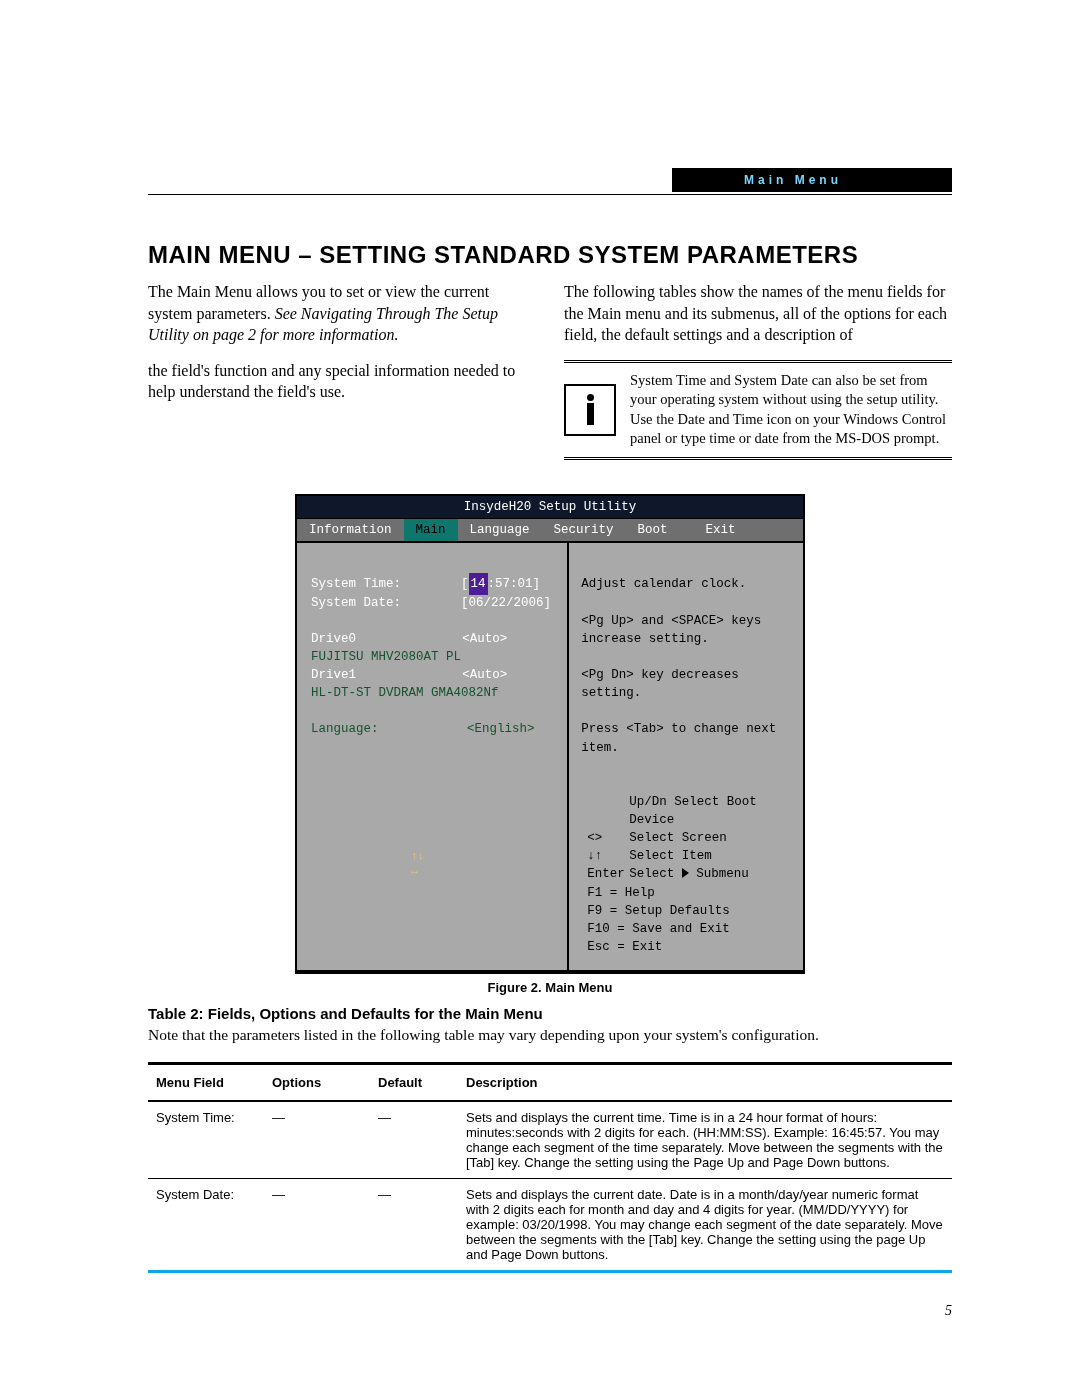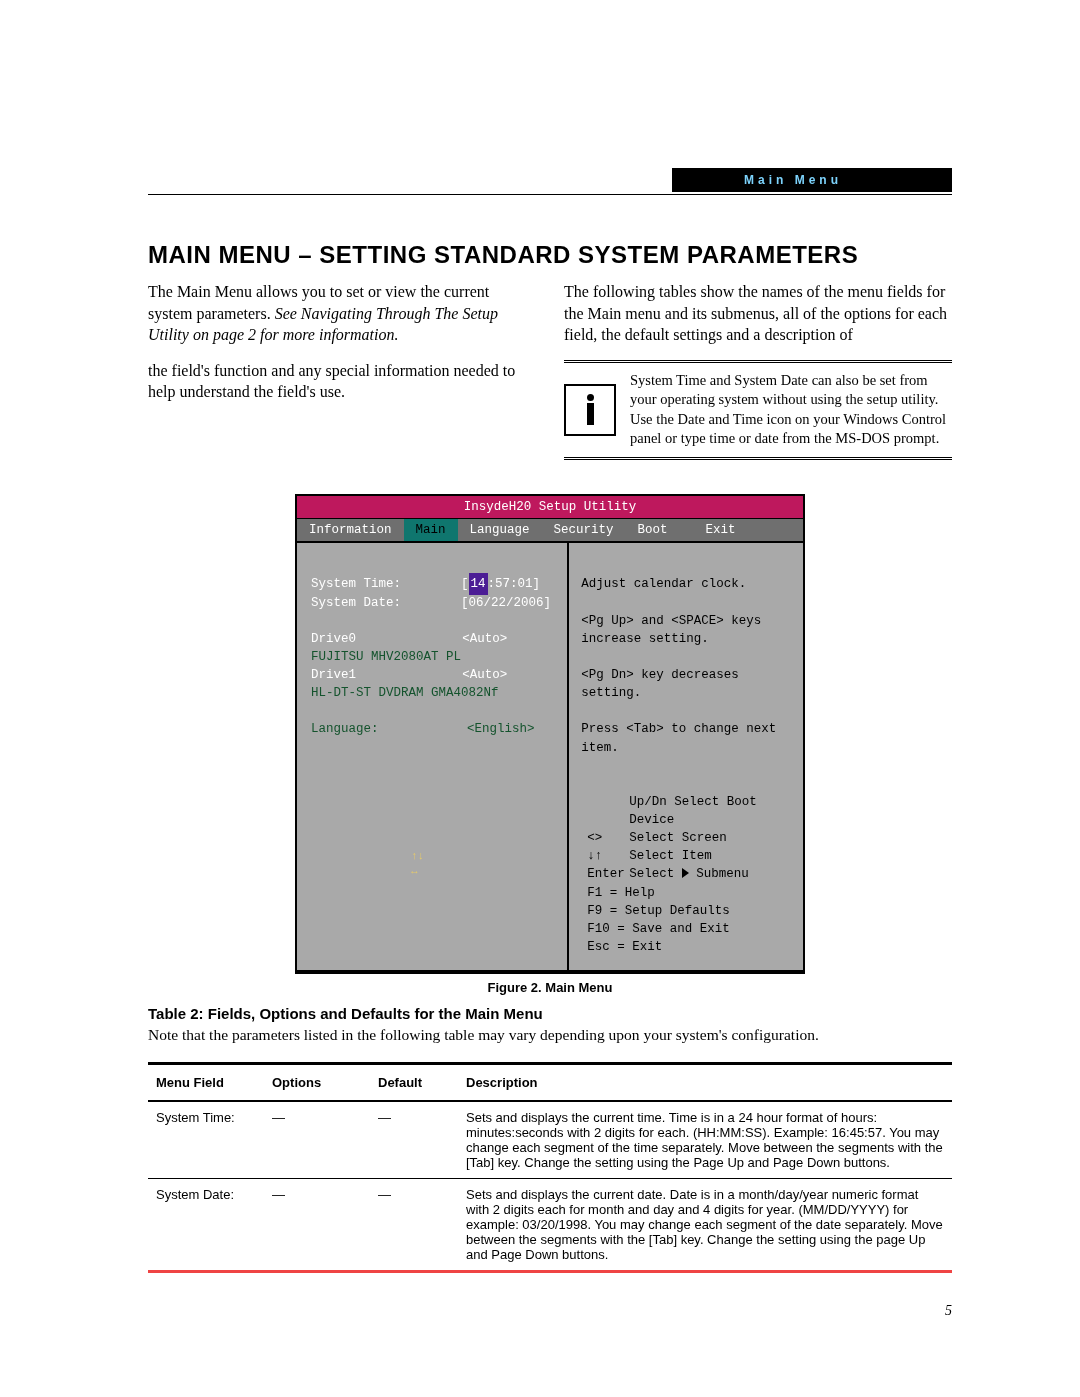--- a/index.html
+++ b/index.html
@@ -93,21 +93,21 @@
   }
   .bios {
     border: 2px solid #000;
     font-family: "Courier New", Courier, monospace;
     font-size: 12.5px;
     color: #fff;
     background: #a9a9a9;
     line-height: 1.45;
   }
   .bios-title {
-    background: #be185d;
+    background: #0f172a;
     color: #fff;
     text-align: center;
     padding: 2px 0;
     border-bottom: 1px solid #000;
   }
   .bios-tabs {
     display: flex;
     background: #6f6f6f;
     color: #fff;
     border-bottom: 2px solid #000;
@@ -178,21 +178,21 @@
   .note {
     font-size: 15.5px;
     margin-bottom: 18px;
   }
   table.fields {
     width: 100%;
     border-collapse: collapse;
     font-family: Arial, Helvetica, sans-serif;
     font-size: 13px;
     border-top: 3px solid #000;
-    border-bottom: 3px solid #ef4444;
+    border-bottom: 3px solid #0ea5e9;
   }
   table.fields th {
     text-align: left;
     font-weight: bold;
     padding: 10px 8px;
     border-bottom: 2px solid #000;
     vertical-align: top;
   }
   table.fields td {
     padding: 8px 8px;

